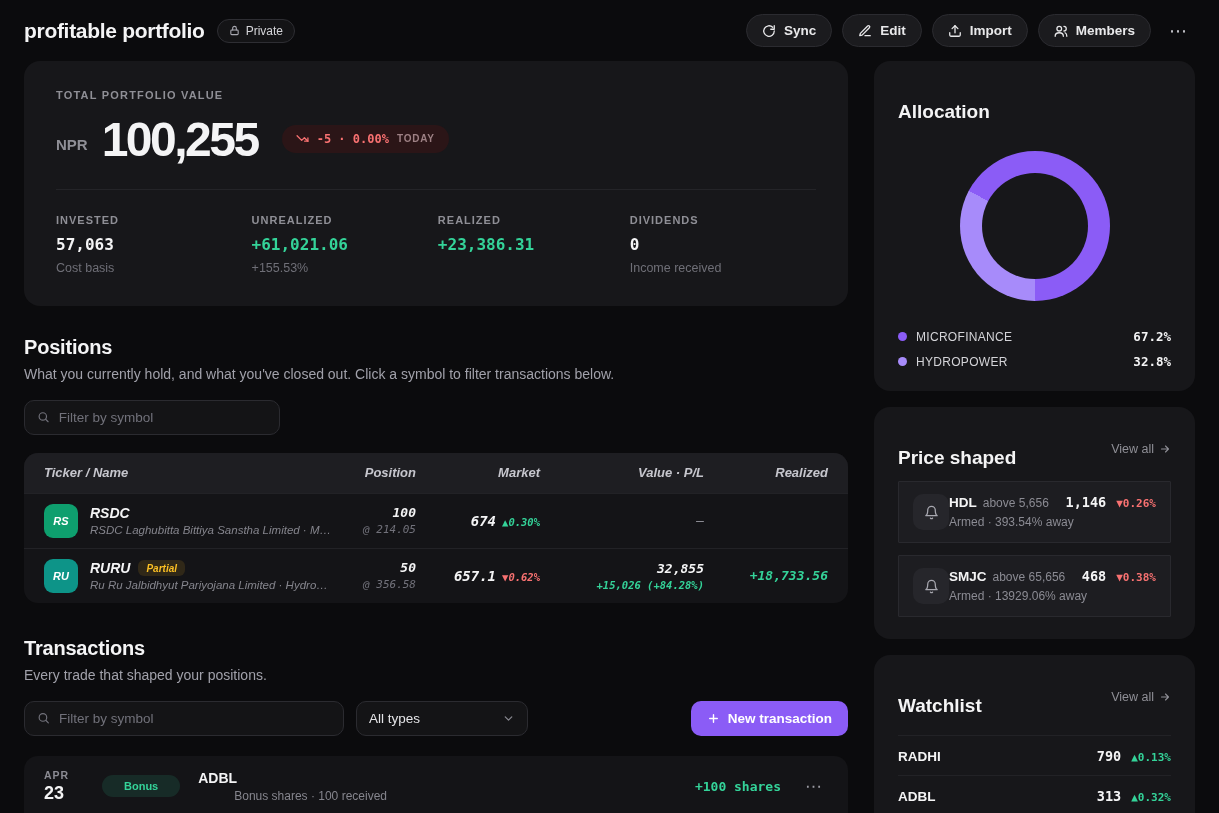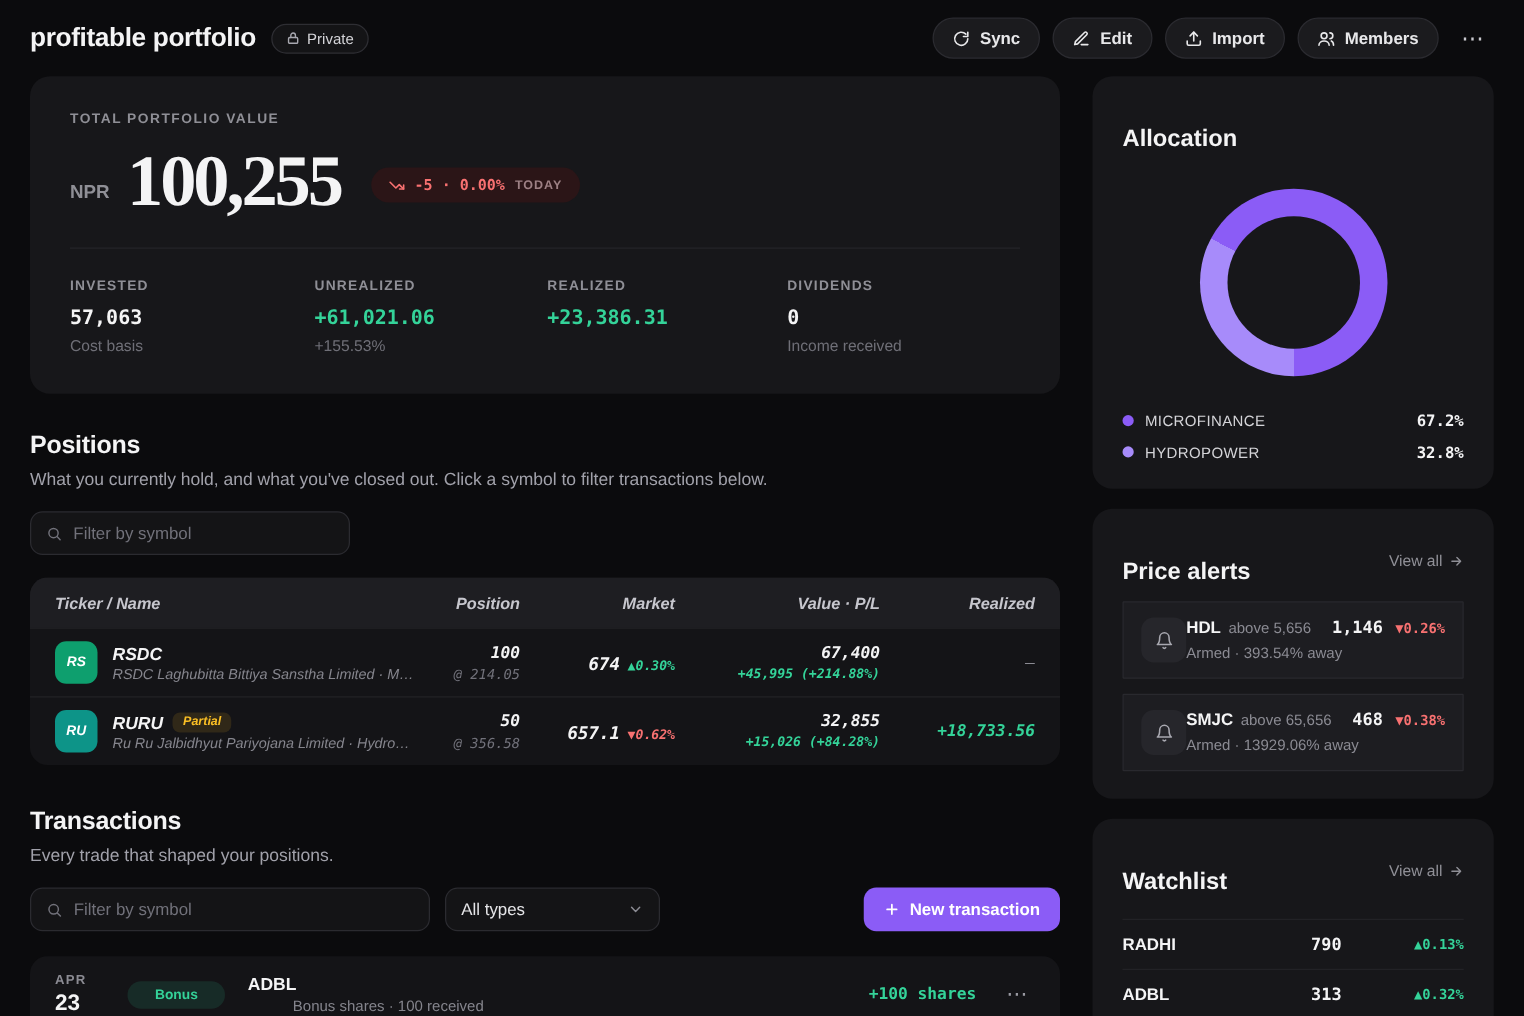--- a/index.html
+++ b/index.html
@@ -26,21 +26,21 @@
   
   .layout { display:grid; grid-template-columns:1fr 321px; gap:26px; padding:2px 24px 0; align-items:start; }
   main { min-width:0; }
   .card { background:#17171a; border-radius:16px; }
 
   
   .summary-card { padding:28px 32px 30px; }
   .kicker { font-size:11px; letter-spacing:1.2px; font-weight:700; color:#8f8f96; }
   .value-row { display:flex; align-items:flex-end; gap:14px; margin-top:16px; }
   .currency { color:#8f8f96; font-size:15px; font-weight:600; padding-bottom:10px; }
-  .big-value { font-size:58px; font-weight:700; letter-spacing:-2.5px; line-height:0.95;font-family:Liberation Serif, serif; }
+  .big-value { font-size:48px; font-weight:700; letter-spacing:-2.5px; line-height:0.95; }
   .change-badge { display:inline-flex; align-items:center; gap:8px; background:#2b1517; border-radius:999px; padding:7px 14px; margin:0 0 10px 10px; }
   .change-badge .chg { font-family:"DejaVu Sans Mono", monospace; font-size:12px; font-weight:700; color:#f87171; }
   .change-badge .period { font-size:10px; letter-spacing:0.8px; color:#9d8084; font-weight:700; }
   .divider { border-top:1px solid #242428; margin-top:26px; }
   .stats { display:grid; grid-template-columns:1.05fr 1fr 1.03fr 1fr; margin-top:24px; }
   .stat-label { font-size:11px; letter-spacing:1px; font-weight:700; color:#8f8f96; }
   .stat-value { margin-top:9px; font-size:16px; font-weight:700; font-family:"DejaVu Sans Mono", monospace; }
   .stat-sub { margin-top:7px; font-size:12.5px; color:#6f6f77; min-height:15px; }
 
   
@@ -117,21 +117,21 @@
   .bell-wrap { width:36px; height:36px; flex:none; border-radius:10px; background:#26262b; display:flex; align-items:center; justify-content:center; color:#a8a8b0; }
   .alert-body { flex:1; min-width:0; }
   .alert-line1 { display:flex; align-items:baseline; gap:6px; }
   .alert-sym { font-size:13.5px; font-weight:700; }
   .alert-cond { font-size:12px; color:#8b8b93; }
   .alert-price { margin-left:auto; font-size:13.5px; font-weight:700; }
   .alert-chg { font-size:11px; font-weight:700; margin-left:4px; }
   .alert-status { margin-top:5px; font-size:12px; color:#8b8b93; }
 
   .watch-list { margin-top:18px; }
-  .watch-row { display:flex; align-items:center; padding:11.5px 0; border-top:1px solid #222226;gap:48px; }
+  .watch-row { display:flex; align-items:flex-end; padding:11.5px 0; border-top:1px solid #222226; }
   .watch-sym { font-size:13.5px; font-weight:600; }
   .watch-price { margin-left:auto; font-size:13.5px; font-weight:700; }
   .watch-chg { font-size:11px; font-weight:700; margin-left:10px; }
 </style>
 </head>
 <body>
 
 <header class="topbar">
   <div class="title-wrap">
     <h1 class="page-title">profitable portfolio</h1>
@@ -254,24 +254,20 @@
             <div class="company">RSDC Laghubitta Bittiya Sanstha Limited · Microfinance</div>
           </div>
         </div>
         <div class="cell-r num">
           <div class="qty">100</div>
           <div class="avg">@ 214.05</div>
         </div>
         <div class="cell-r num">
           <span class="price">674</span><span class="pchange green">▲0.30%</span>
         </div>
-        <div class="cell-r num">
-          <div class="val">67,400</div>
-          <div class="pl green">+45,995 (+214.88%)</div>
-        </div>
         <div class="cell-r num realized-none">–</div>
       </div>
 
       <div class="trow">
         <div class="name-cell">
           <span class="avatar av-1">RU</span>
           <div style="min-width:0;">
             <div class="ticker-line">
               <span class="ticker">RURU</span>
               <span class="partial-badge">Partial</span>
@@ -354,21 +350,21 @@
       <div class="legend-row">
         <span class="legend-dot" style="background: rgb(167, 139, 250);"></span>
         <span class="legend-label">HYDROPOWER</span>
         <span class="legend-val num">32.8%</span>
       </div>
     </div>
   </section>
 
   <section class="card side-card">
     <div class="side-head">
-      <span class="side-title">Price alerts</span>
+      <span class="side-title">Price shaped</span>
       <button class="view-all">
         <span>View all</span>
         <svg width="12" height="12" viewBox="0 0 24 24" fill="none" stroke="currentColor" stroke-width="2.2" stroke-linecap="round" stroke-linejoin="round">
               <path d="M5 12h14M13 6l6 6-6 6"></path>
             </svg>
       </button>
     </div>
 
     <div class="alert-item">
       <span class="bell-wrap">

